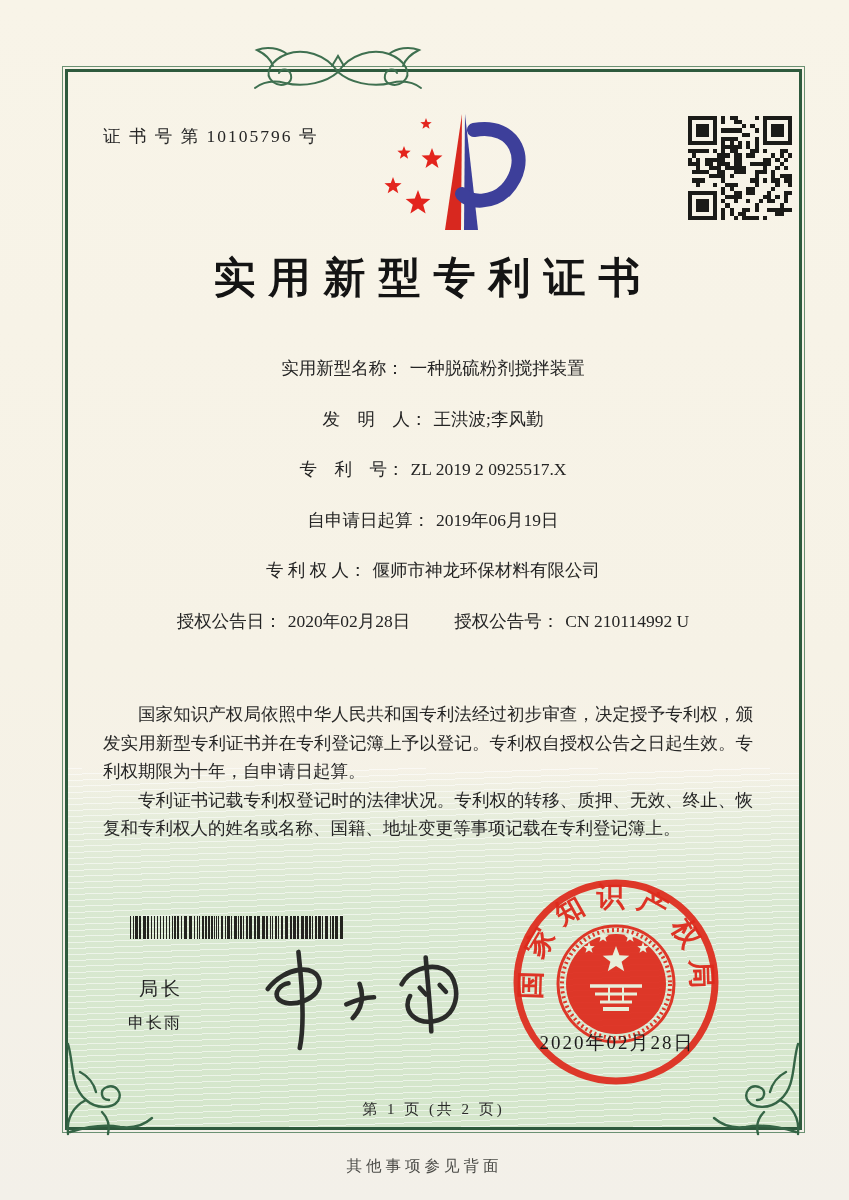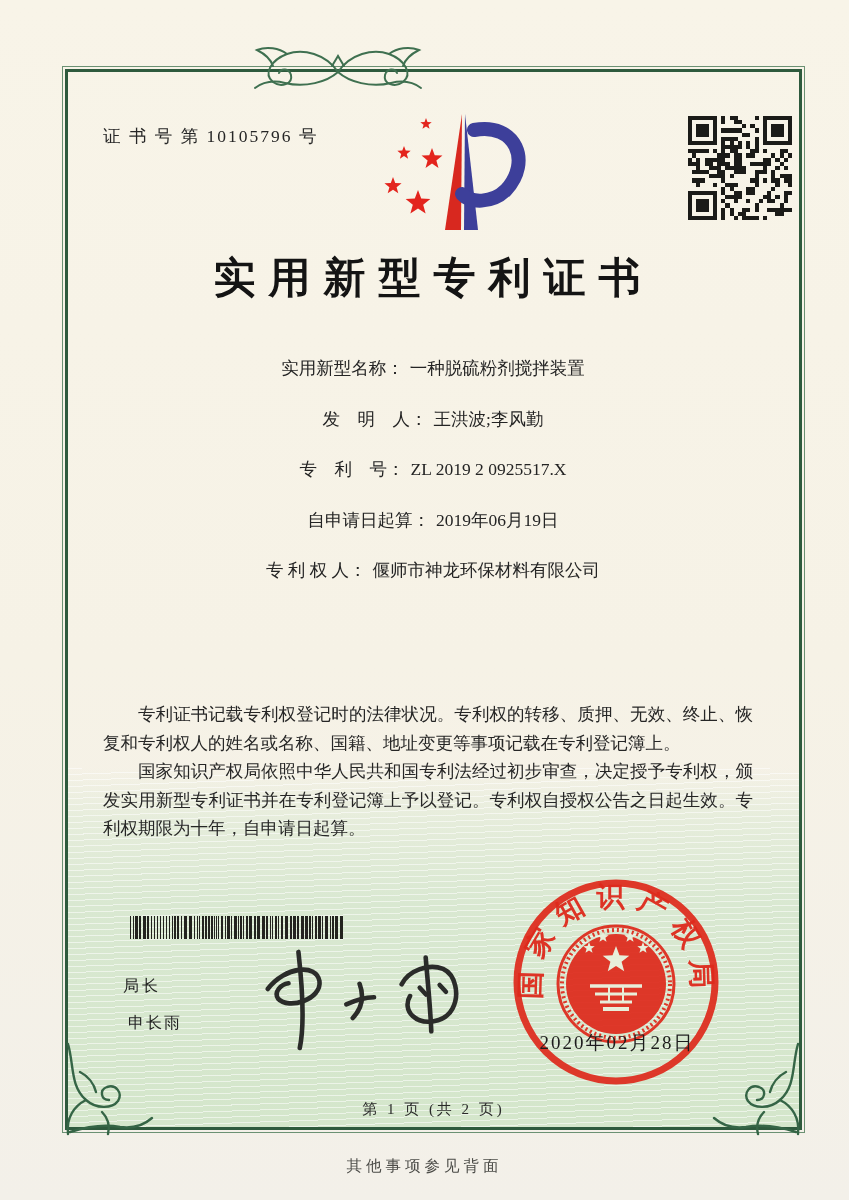--- a/index.html
+++ b/index.html
@@ -25,21 +25,21 @@
   .field-row{height:50.5px;font-size:17.5px;white-space:nowrap;}
   .f-label{color:#242424;}
   .f-value{margin-left:6px;color:#242424;}
   .f-label2{margin-left:44px;}
   .paragraphs{position:absolute;left:103px;top:700px;width:650px;
     font-size:17.5px;line-height:28.5px;text-align:justify;color:#262626;}
   .paragraphs p{margin:0;text-indent:2em;}
   .barcode{position:absolute;left:130px;top:916px;width:216px;height:23px;display:flex;align-items:stretch;}
   .barcode i{display:block;background:#23231f;}
   .barcode s{display:block;}
-  .signer-title{position:absolute;left:123px;top:976px;font-size:16px;letter-spacing:3px;color:#222;}
+  .signer-title{position:absolute;left:139px;top:976px;font-size:19px;letter-spacing:3px;color:#222;}
   .signer-name{position:absolute;left:128px;top:1013px;font-size:16px;letter-spacing:2px;color:#222;}
   .signature{position:absolute;left:238px;top:942px;transform:rotate(-2deg);}
   .seal{position:absolute;left:510px;top:876px;}
   .seal-date{position:absolute;left:505px;top:1030px;width:224px;text-align:center;
     font-size:19px;letter-spacing:2px;color:#1c1c1c;}
   .page-info{position:absolute;left:62px;right:44px;top:1100px;text-align:center;
     font-size:15px;letter-spacing:3px;color:#2a2a2a;}
   .back-note{position:absolute;left:0;right:0;top:1156px;text-align:center;
     font-size:15.5px;letter-spacing:4px;color:#4c4c48;}
   .ornament-top{position:absolute;left:243px;top:38px;}
@@ -409,25 +409,28 @@
     </div>
     <div class="field-row">
       <span class="f-label">专　利　号：</span><span class="f-value">ZL 2019 2 0925517.X</span>
     </div>
     <div class="field-row">
       <span class="f-label">自申请日起算：</span><span class="f-value">2019年06月19日</span>
     </div>
     <div class="field-row">
       <span class="f-label">专 利 权 人：</span><span class="f-value">偃师市神龙环保材料有限公司</span>
     </div>
+    <div class="field-row">
+      <span class="f-label">授权公告日：</span><span class="f-value">2020年02月28日</span><span class="f-label f-label2">授权公告号：</span><span class="f-value">CN 210114992 U</span>
+    </div>
   </div>
 
   <div class="paragraphs">
+    <p>国家知识产权局依照中华人民共和国专利法经过初步审查，决定授予专利权，颁发实用新型专利证书并在专利登记簿上予以登记。专利权自授权公告之日起生效。专利权期限为十年，自申请日起算。</p>
     <p>专利证书记载专利权登记时的法律状况。专利权的转移、质押、无效、终止、恢复和专利权人的姓名或名称、国籍、地址变更等事项记载在专利登记簿上。</p>
-    <p>国家知识产权局依照中华人民共和国专利法经过初步审查，决定授予专利权，颁发实用新型专利证书并在专利登记簿上予以登记。专利权自授权公告之日起生效。专利权期限为十年，自申请日起算。</p>
   </div>
 
   <div class="barcode" id="barcode">
       <i style="width: 1px;"></i>
       <s style="width: 2px;"></s>
       <i style="width: 1px;"></i>
       <s style="width: 1px;"></s>
       <i style="width: 3px;"></i>
       <s style="width: 1px;"></s>
       <i style="width: 2px;"></i>

